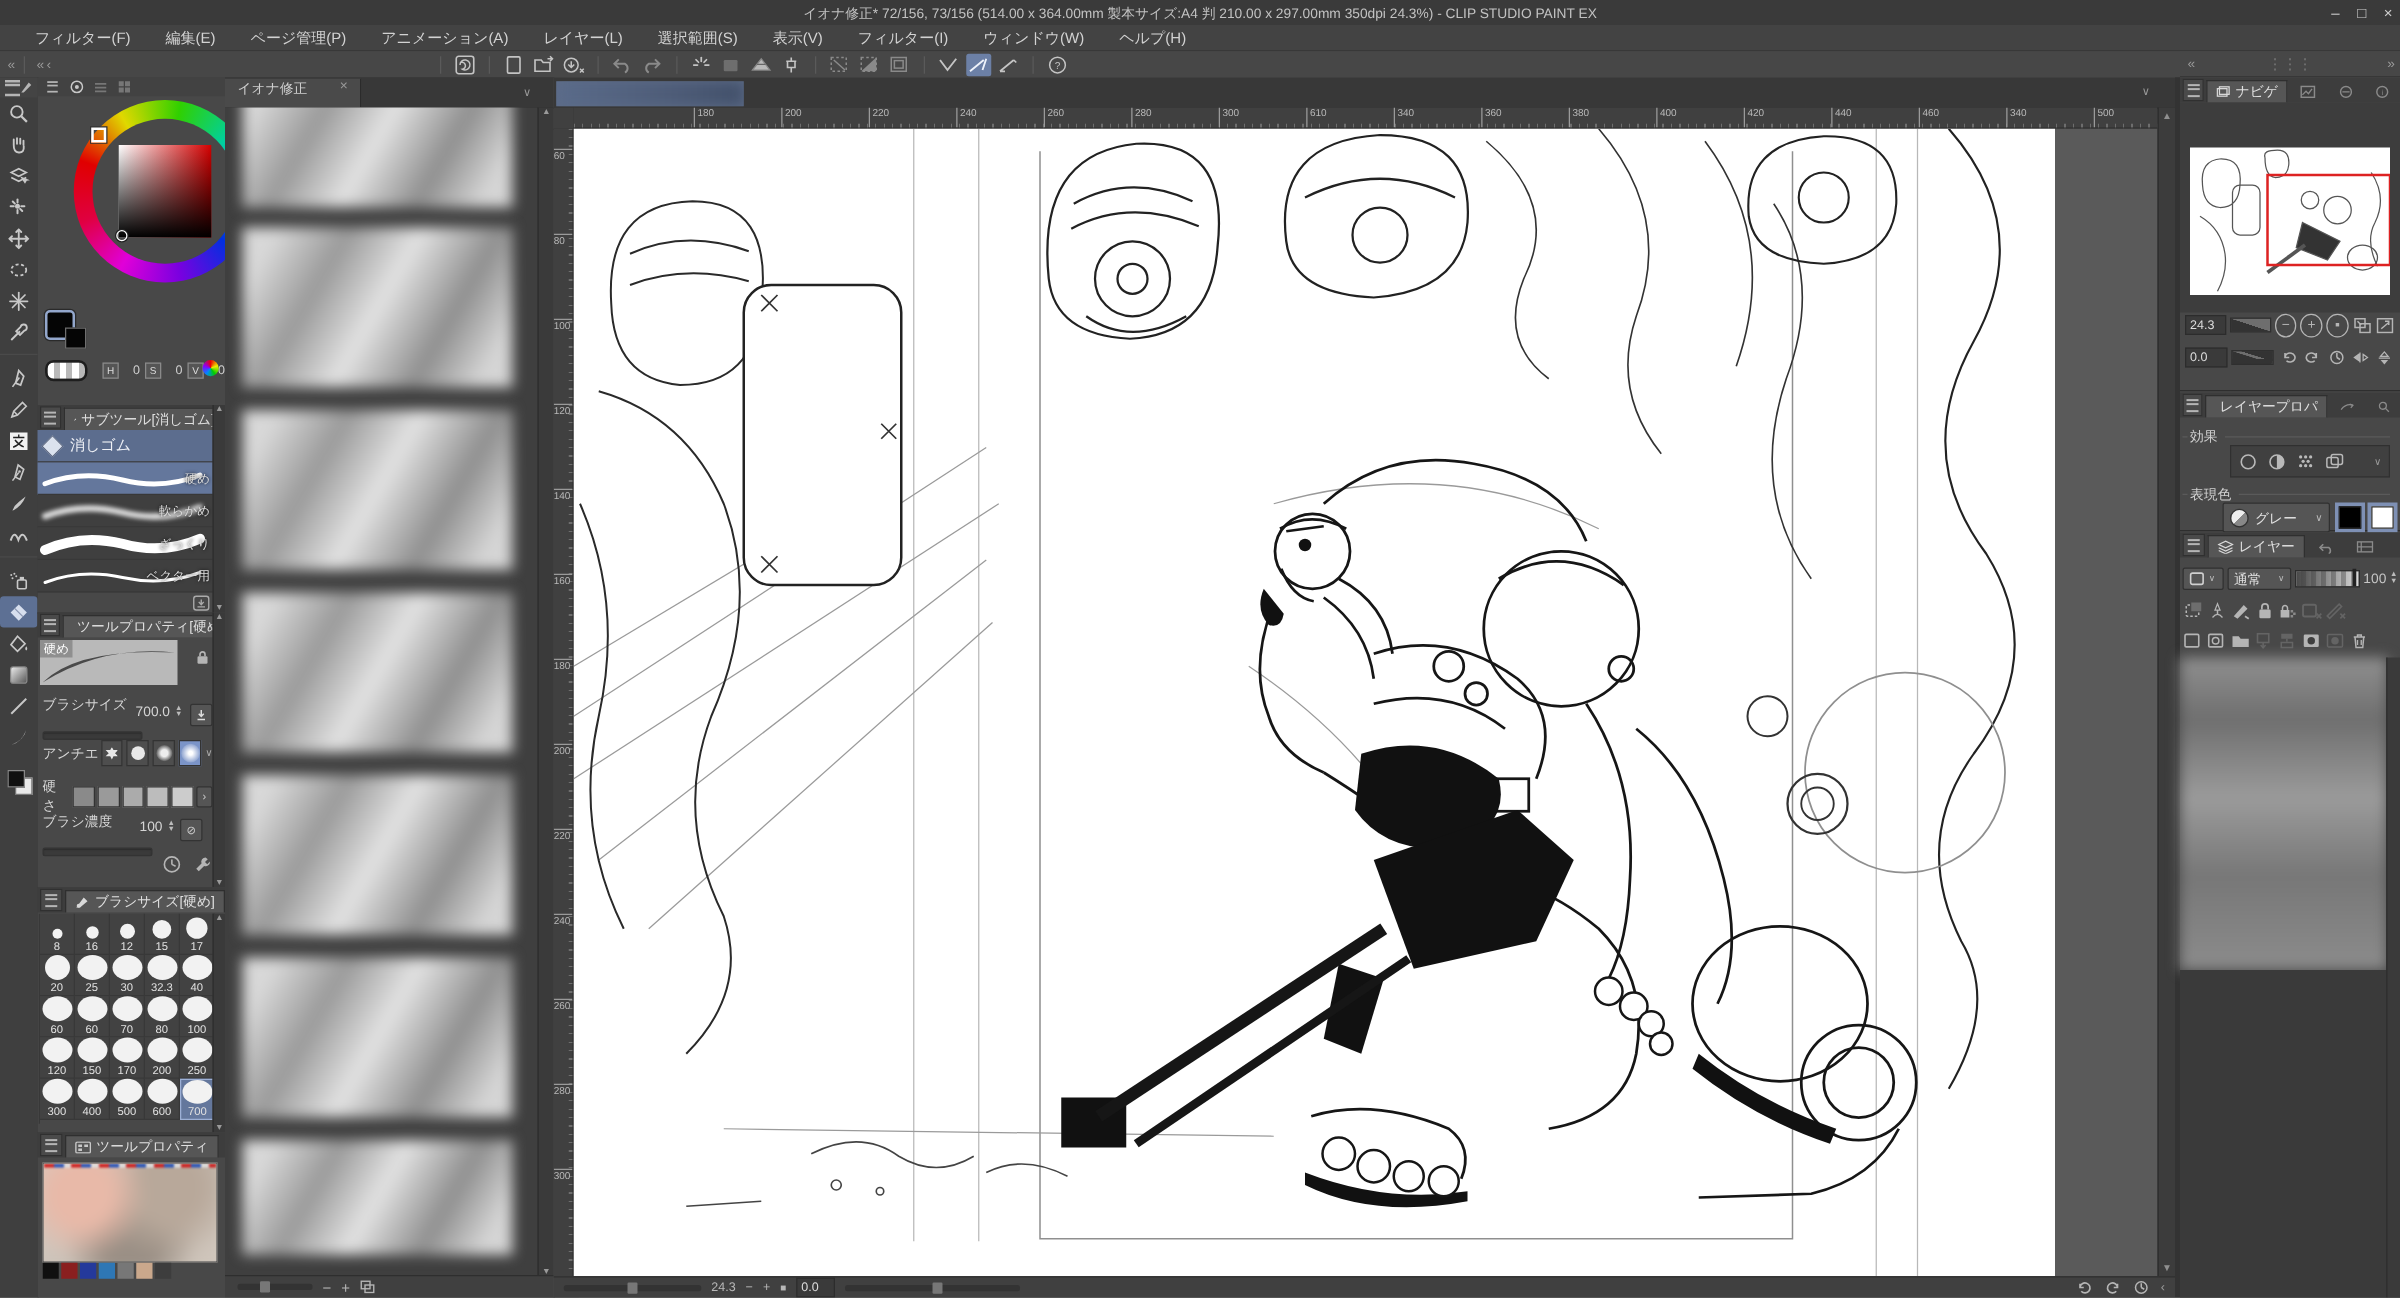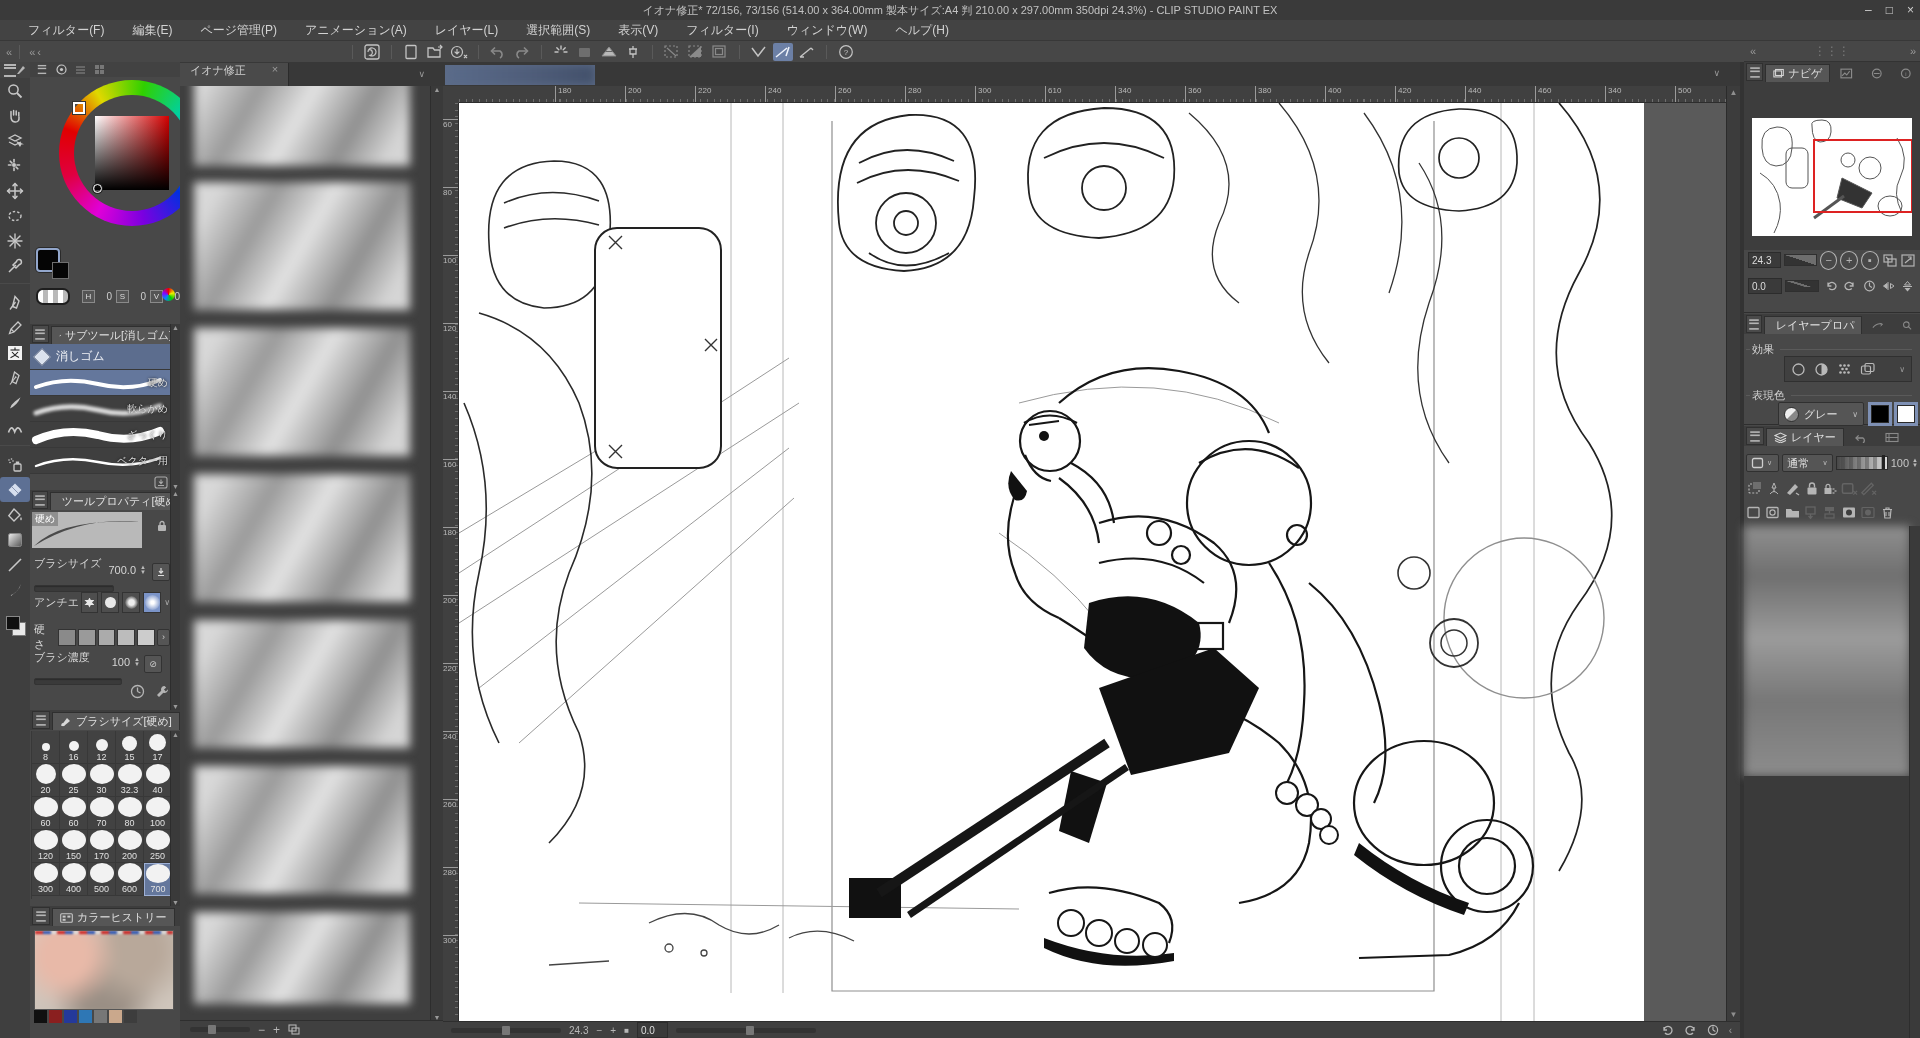--- a/index.html
+++ b/index.html
@@ -776,21 +776,21 @@
       <span class="pburger">
           <span class="burger"></span>
         </span>
       <span class="ptab">
         <svg class="i" width="13" height="10" viewBox="0 0 13 10">
             <rect x="0.7" y="0.7" width="11.6" height="8.6" rx="1" fill="none" stroke="#c8c8c8" stroke-width="1.1"></rect>
             <rect x="2.6" y="2.6" width="3" height="2" fill="#c8c8c8"></rect>
             <rect x="7.4" y="2.6" width="3" height="2" fill="#c8c8c8"></rect>
             <rect x="2.6" y="5.8" width="3" height="2" fill="#c8c8c8"></rect>
           </svg>
-        <span>カラーヒストリー</span>
+        <span>ツールプロパティ</span>
       </span>
     </div>
     <div class="chist-img">
       <div class="blur" style="position:absolute;inset:-8px;background:
         radial-gradient(circle at 25% 35%,#e8b9a8 0 18%,transparent 40%),
         radial-gradient(circle at 70% 30%,#b8a89a 0 20%,transparent 45%),
         radial-gradient(circle at 50% 75%,#9a8f85 0 22%,transparent 50%),
         linear-gradient(120deg,#d9cfc6,#c2b8ae 60%,#d3c9bf);"></div>
       <div style="position:absolute;left:0;top:0;right:0;height:3px;background:repeating-linear-gradient(90deg,#c22 0 8px,#2a56b8 8px 16px,#ddd 16px 22px);filter:blur(1px)"></div>
     </div>

